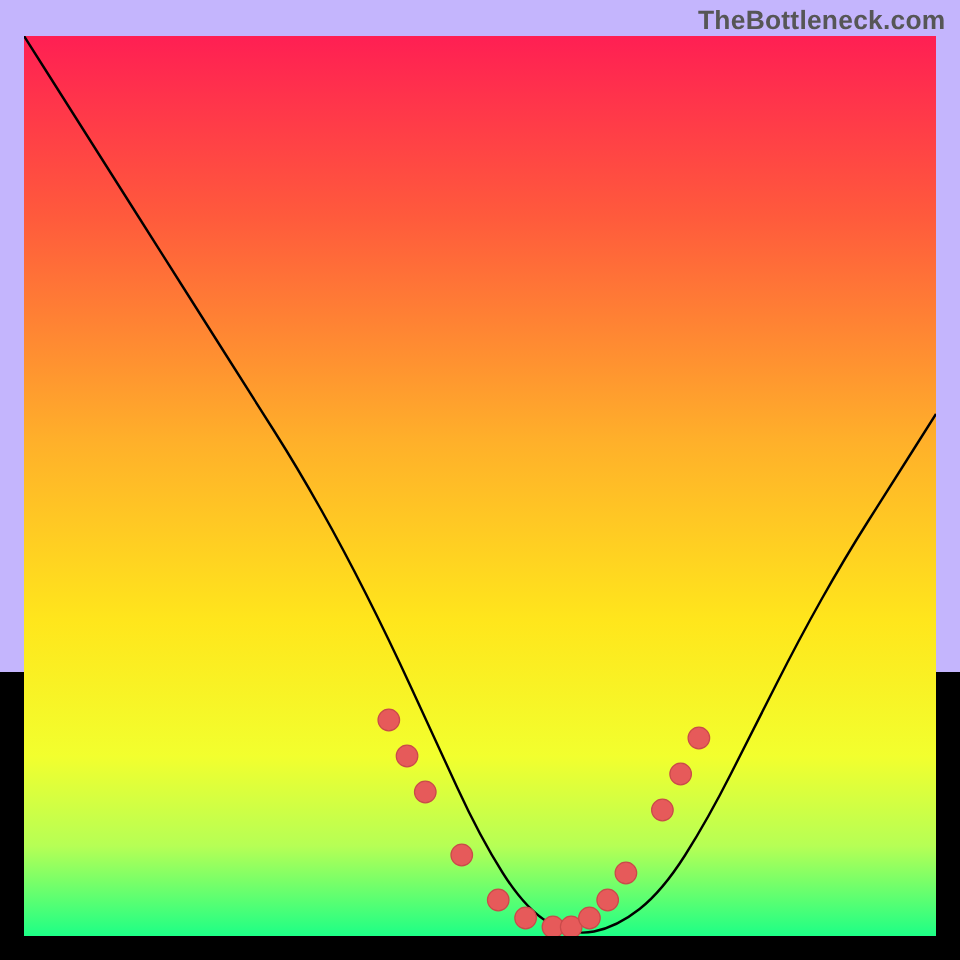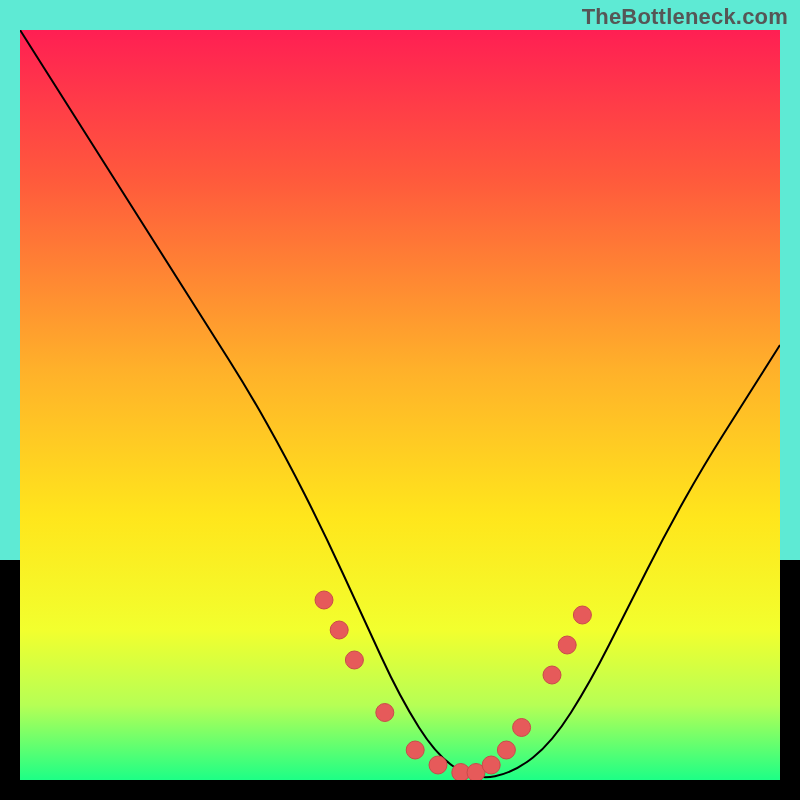--- a/index.html
+++ b/index.html
@@ -1,20 +1,20 @@
 <!DOCTYPE html>
 <html><head>
 <meta charset="utf-8">
 <style>
   * { margin: 0; padding: 0; box-sizing: border-box; }
   html, body { width: 800px; height: 800px; overflow: hidden; background: #000; }
   .frame {
     width: 800px;
     height: 560px;
-    background: #5eead4;
+    background: #c4b5fd;
     position: relative;
     text-align: center;
   }
   .attribution {
     position: absolute;
     top: 4px;
     right: 12px;
     font-family: Arial, Helvetica, sans-serif;
     font-size: 22px;
     font-weight: bold;

